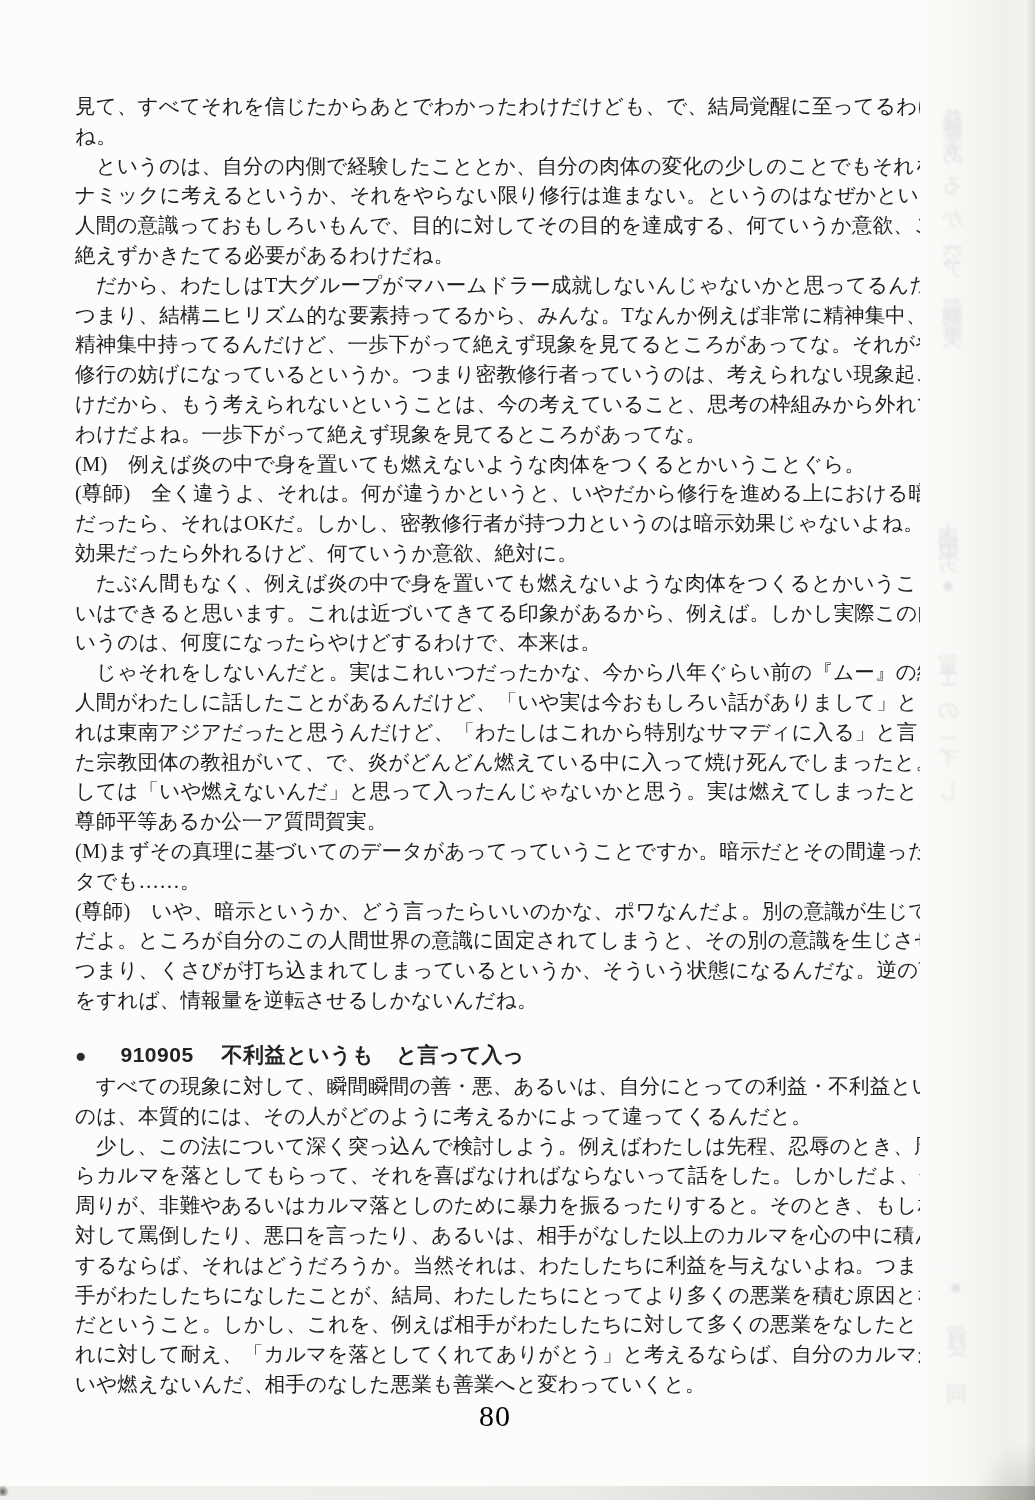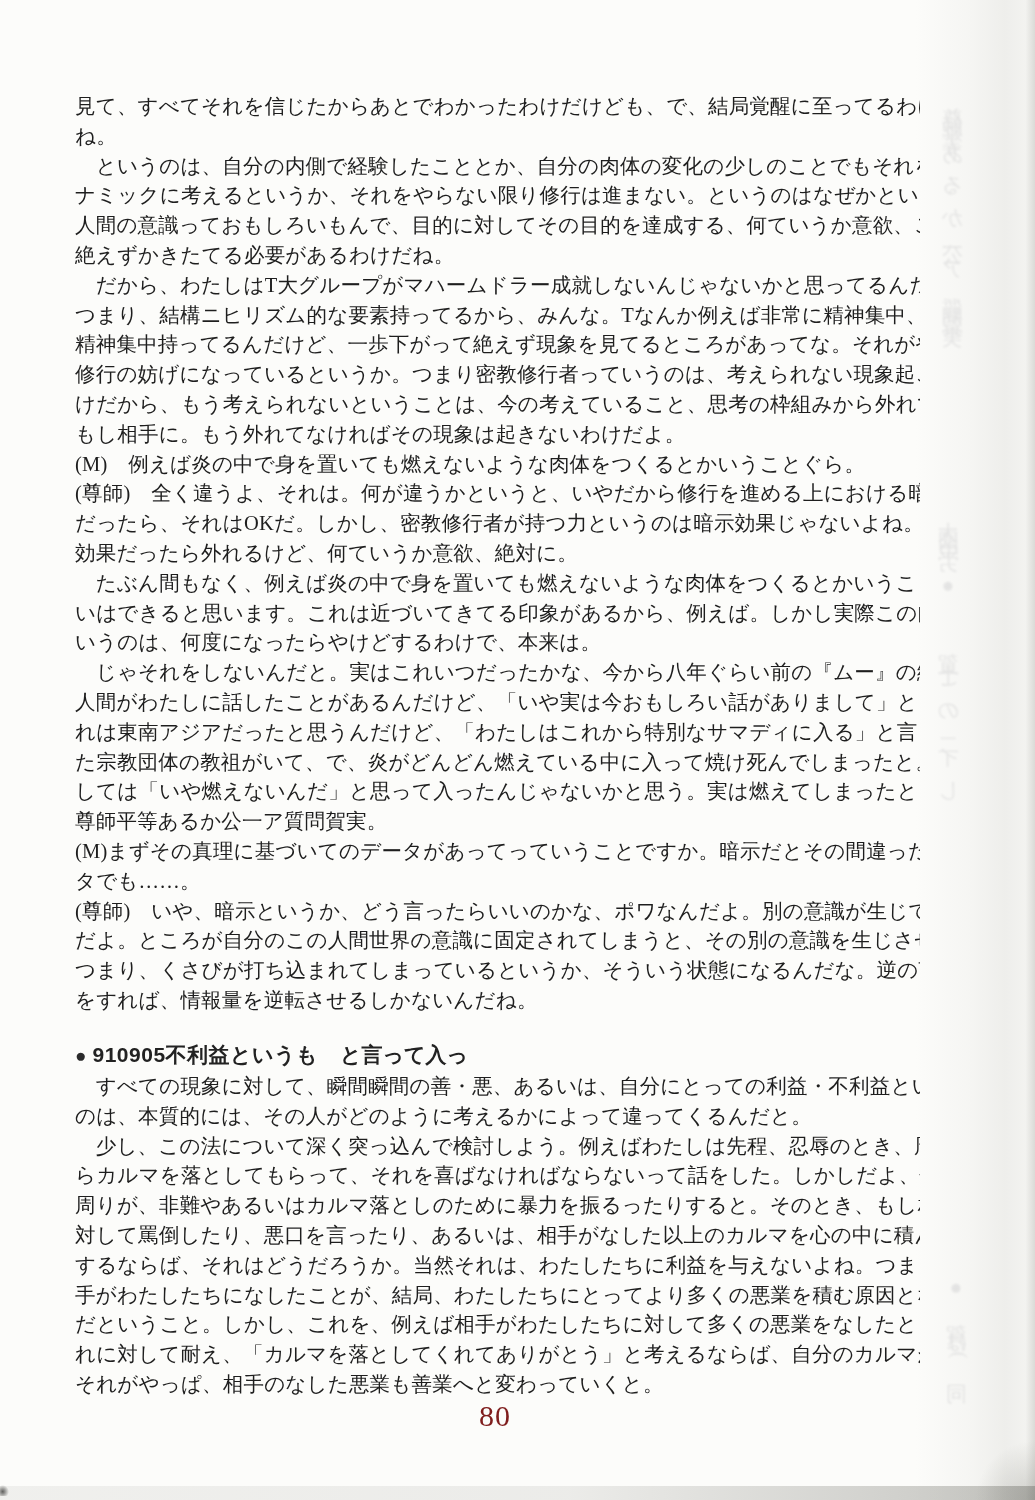--- a/index.html
+++ b/index.html
@@ -83,31 +83,32 @@
     white-space: nowrap;
   }
   .section-header .bullet {
     font-size: 19px;
     margin-right: 6px;
     color: #2b2b2b;
   }
   .section-header .hdr-id,
   .section-header .hdr-week {
     letter-spacing: 0.5px;
+    margin-left: 28px;
   }
   .section-header .hdr-week { margin-right: 22px; }
   .page-number {
     position: absolute;
     top: 1399px;
     left: 0;
     width: 990px;
     text-align: center;
     font-size: 30px;
     letter-spacing: 1px;
-    color: #7f1d1d;
+    color: #000000;
   }
   
   .ghost {
     position: absolute;
     writing-mode: vertical-rl;
     transform: scaleX(-1);
     font-size: 21px;
     color: #70707a;
     opacity: 0.15;
     filter: blur(0.8px);
@@ -133,21 +134,21 @@
       <div class="line">ね。</div>
       <div class="line">　というのは、自分の内側で経験したこととか、自分の肉体の変化の少しのことでもそれをダイ</div>
       <div class="line">ナミックに考えるというか、それをやらない限り修行は進まない。というのはなぜかというと、</div>
       <div class="line">人間の意識っておもしろいもんで、目的に対してその目的を達成する、何ていうか意欲、これを</div>
       <div class="line">絶えずかきたてる必要があるわけだね。</div>
       <div class="line">　だから、わたしはT大グループがマハームドラー成就しないんじゃないかと思ってるんだよ。</div>
       <div class="line">つまり、結構ニヒリズム的な要素持ってるから、みんな。Tなんか例えば非常に精神集中、いい</div>
       <div class="line">精神集中持ってるんだけど、一歩下がって絶えず現象を見てるところがあってな。それがやっぱ</div>
       <div class="line">修行の妨げになっているというか。つまり密教修行者っていうのは、考えられない現象起こすわ</div>
       <div class="line">けだから、もう考えられないということは、今の考えていること、思考の枠組みから外れている</div>
-      <div class="line">もし相手に。もう外れてなければその現象は起きないわけだよ。</div>
+      <div class="line">わけだよね。一歩下がって絶えず現象を見てるところがあってな。</div>
       <div class="line">(M)　例えば炎の中で身を置いても燃えないような肉体をつくるとかいうことぐら。</div>
       <div class="line">(尊師)　全く違うよ、それは。何が違うかというと、いやだから修行を進める上における暗示効果</div>
       <div class="line">だったら、それはOKだ。しかし、密教修行者が持つ力というのは暗示効果じゃないよね。暗示</div>
       <div class="line">効果だったら外れるけど、何ていうか意欲、絶対に。</div>
       <div class="line">　たぶん間もなく、例えば炎の中で身を置いても燃えないような肉体をつくるとかいうことぐら</div>
       <div class="line">いはできると思います。これは近づいてきてる印象があるから、例えば。しかし実際この肉体と</div>
       <div class="line">いうのは、何度になったらやけどするわけで、本来は。</div>
       <div class="line">　じゃそれをしないんだと。実はこれいつだったかな、今から八年ぐらい前の『ムー』の編集の</div>
       <div class="line">人間がわたしに話したことがあるんだけど、「いや実は今おもしろい話がありまして」と、で、そ</div>
       <div class="line">れは東南アジアだったと思うんだけど、「わたしはこれから特別なサマディに入る」と言って入っ</div>
@@ -170,21 +171,21 @@
       <div class="line">　すべての現象に対して、瞬間瞬間の善・悪、あるいは、自分にとっての利益・不利益というも</div>
       <div class="line">のは、本質的には、その人がどのように考えるかによって違ってくるんだと。</div>
       <div class="line">　少し、この法について深く突っ込んで検討しよう。例えばわたしは先程、忍辱のとき、周りか</div>
       <div class="line">らカルマを落としてもらって、それを喜ばなければならないって話をした。しかしだよ、例えば</div>
       <div class="line">周りが、非難やあるいはカルマ落としのために暴力を振るったりすると。そのとき、もし相手に</div>
       <div class="line">対して罵倒したり、悪口を言ったり、あるいは、相手がなした以上のカルマを心の中に積んだと</div>
       <div class="line">するならば、それはどうだろうか。当然それは、わたしたちに利益を与えないよね。つまり、相</div>
       <div class="line">手がわたしたちになしたことが、結局、わたしたちにとってより多くの悪業を積む原因となるん</div>
       <div class="line">だということ。しかし、これを、例えば相手がわたしたちに対して多くの悪業をなしたとき、そ</div>
       <div class="line">れに対して耐え、「カルマを落としてくれてありがとう」と考えるならば、自分のカルマが落ちる</div>
-      <div class="line">それがやっぱ、相手のなした悪業も善業へと変わっていくと。</div>
+      <div class="line">いや燃えないんだ、相手のなした悪業も善業へと変わっていくと。</div>
     </div>
 
   <div class="page-number">80</div>
 
   <div class="edge-shade-right"></div>
   <div class="edge-shade-bottom"></div>
   <div class="corner-shade-bottom-right"></div>
   <div class="speck"></div>
 
 </div>

